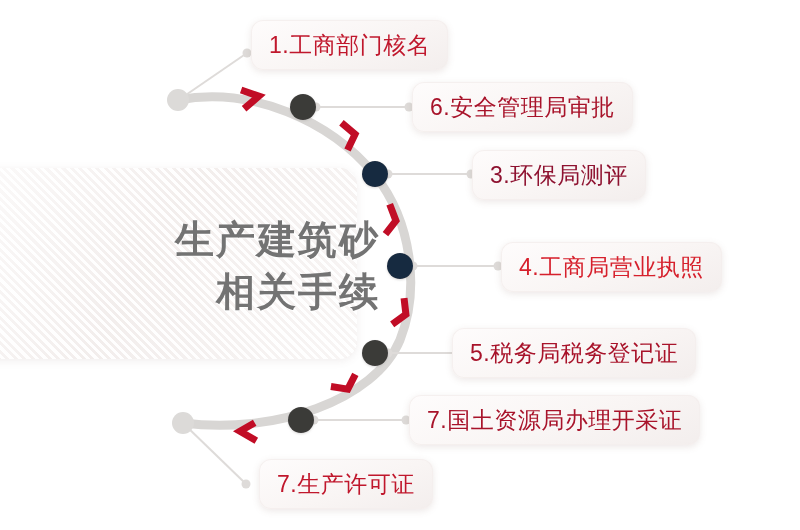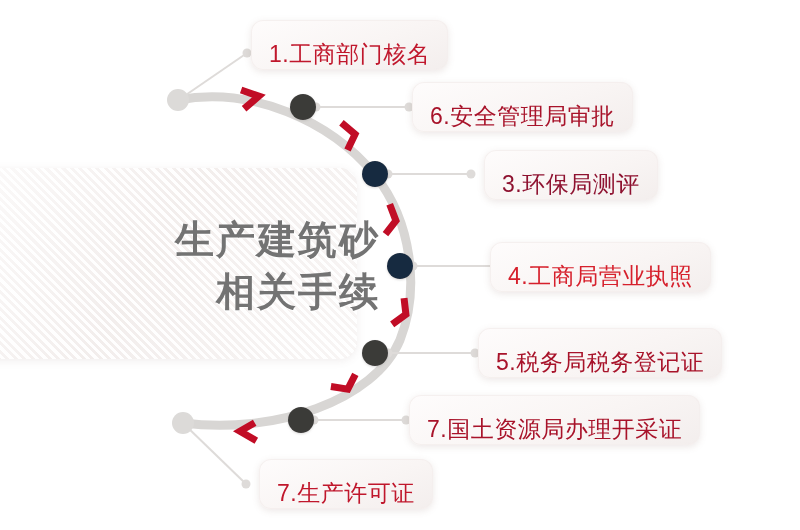--- a/index.html
+++ b/index.html
@@ -64,37 +64,37 @@
     left: 0;
     top: 0;
     width: 800px;
     height: 530px;
   }
 
   
   .chip {
     position: absolute;
     display: flex;
-    align-items: flex-end;
+    align-items: center;
     box-sizing: border-box;
     padding: 0 18px;
     height: 50px;
     border-radius: 12px;
     background: linear-gradient(160deg, #fefcfc 0%, #f9f5f4 55%, #f3eeed 100%);
     box-shadow: 0 2px 7px rgba(140,110,105,0.16),
                 0 0 0 1px rgba(244,238,237,0.9) inset;
     font-size: 23px;
     white-space: nowrap;
     letter-spacing: 0.5px;
   }
   #chip-1 { left: 251px; top: 20px;  }
   #chip-2 { left: 412px; top: 82px;  }
-  #chip-3 { left: 484px; top: 150px; }
-  #chip-4 { left: 490px; top: 242px; }
-  #chip-5 { left: 478px; top: 328px; }
+  #chip-3 { left: 472px; top: 150px; }
+  #chip-4 { left: 501px; top: 242px; }
+  #chip-5 { left: 452px; top: 328px; }
   #chip-6 { left: 409px; top: 395px; }
   #chip-7 { left: 259px; top: 459px; }
 </style>
 </head>
 <body>
 
 <div id="canvas">
 
   <div id="hero-panel">
     <div id="hero-gloss"></div>

